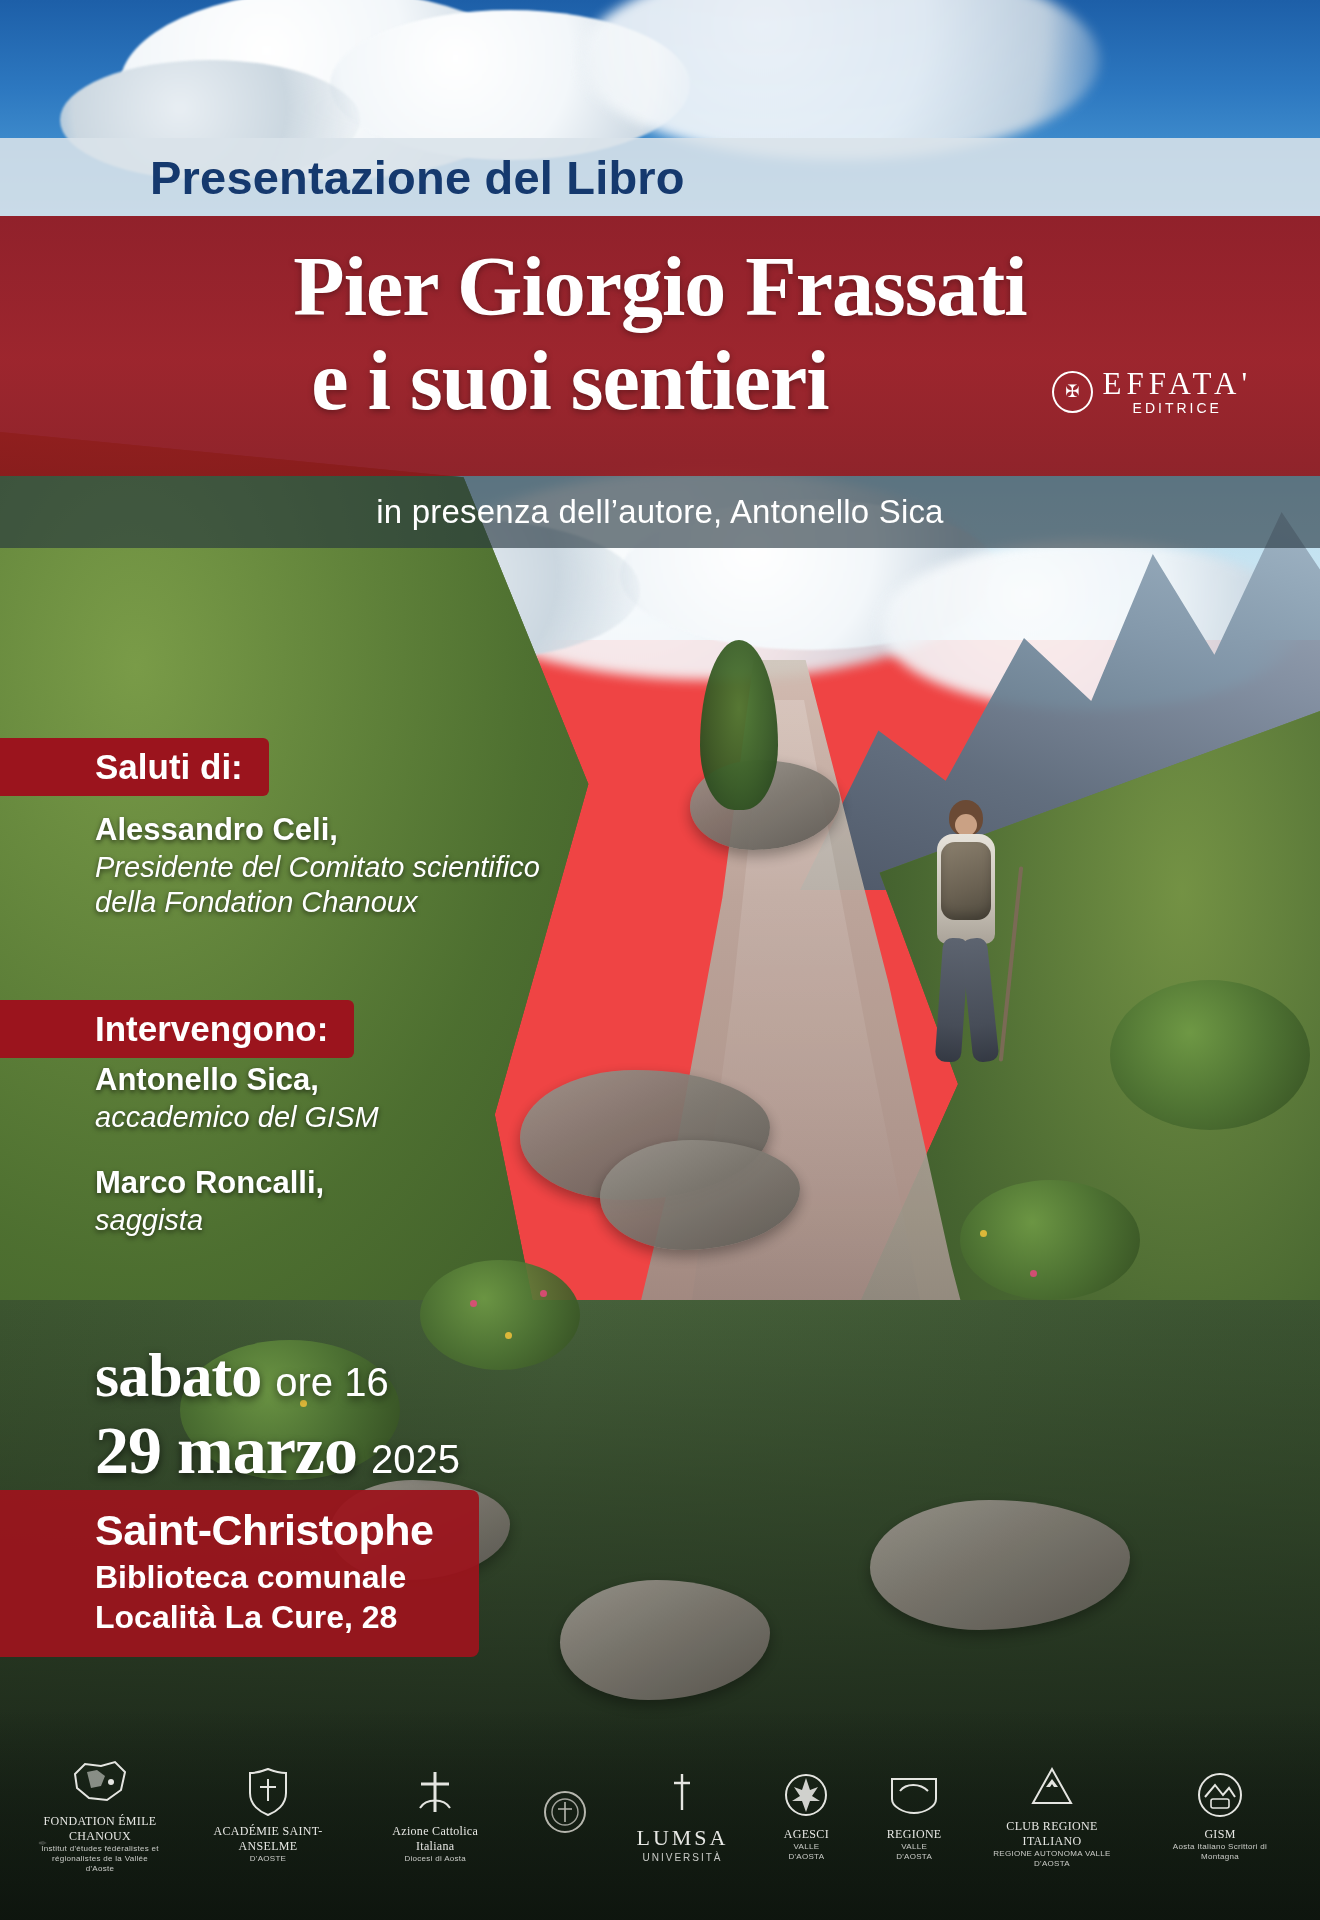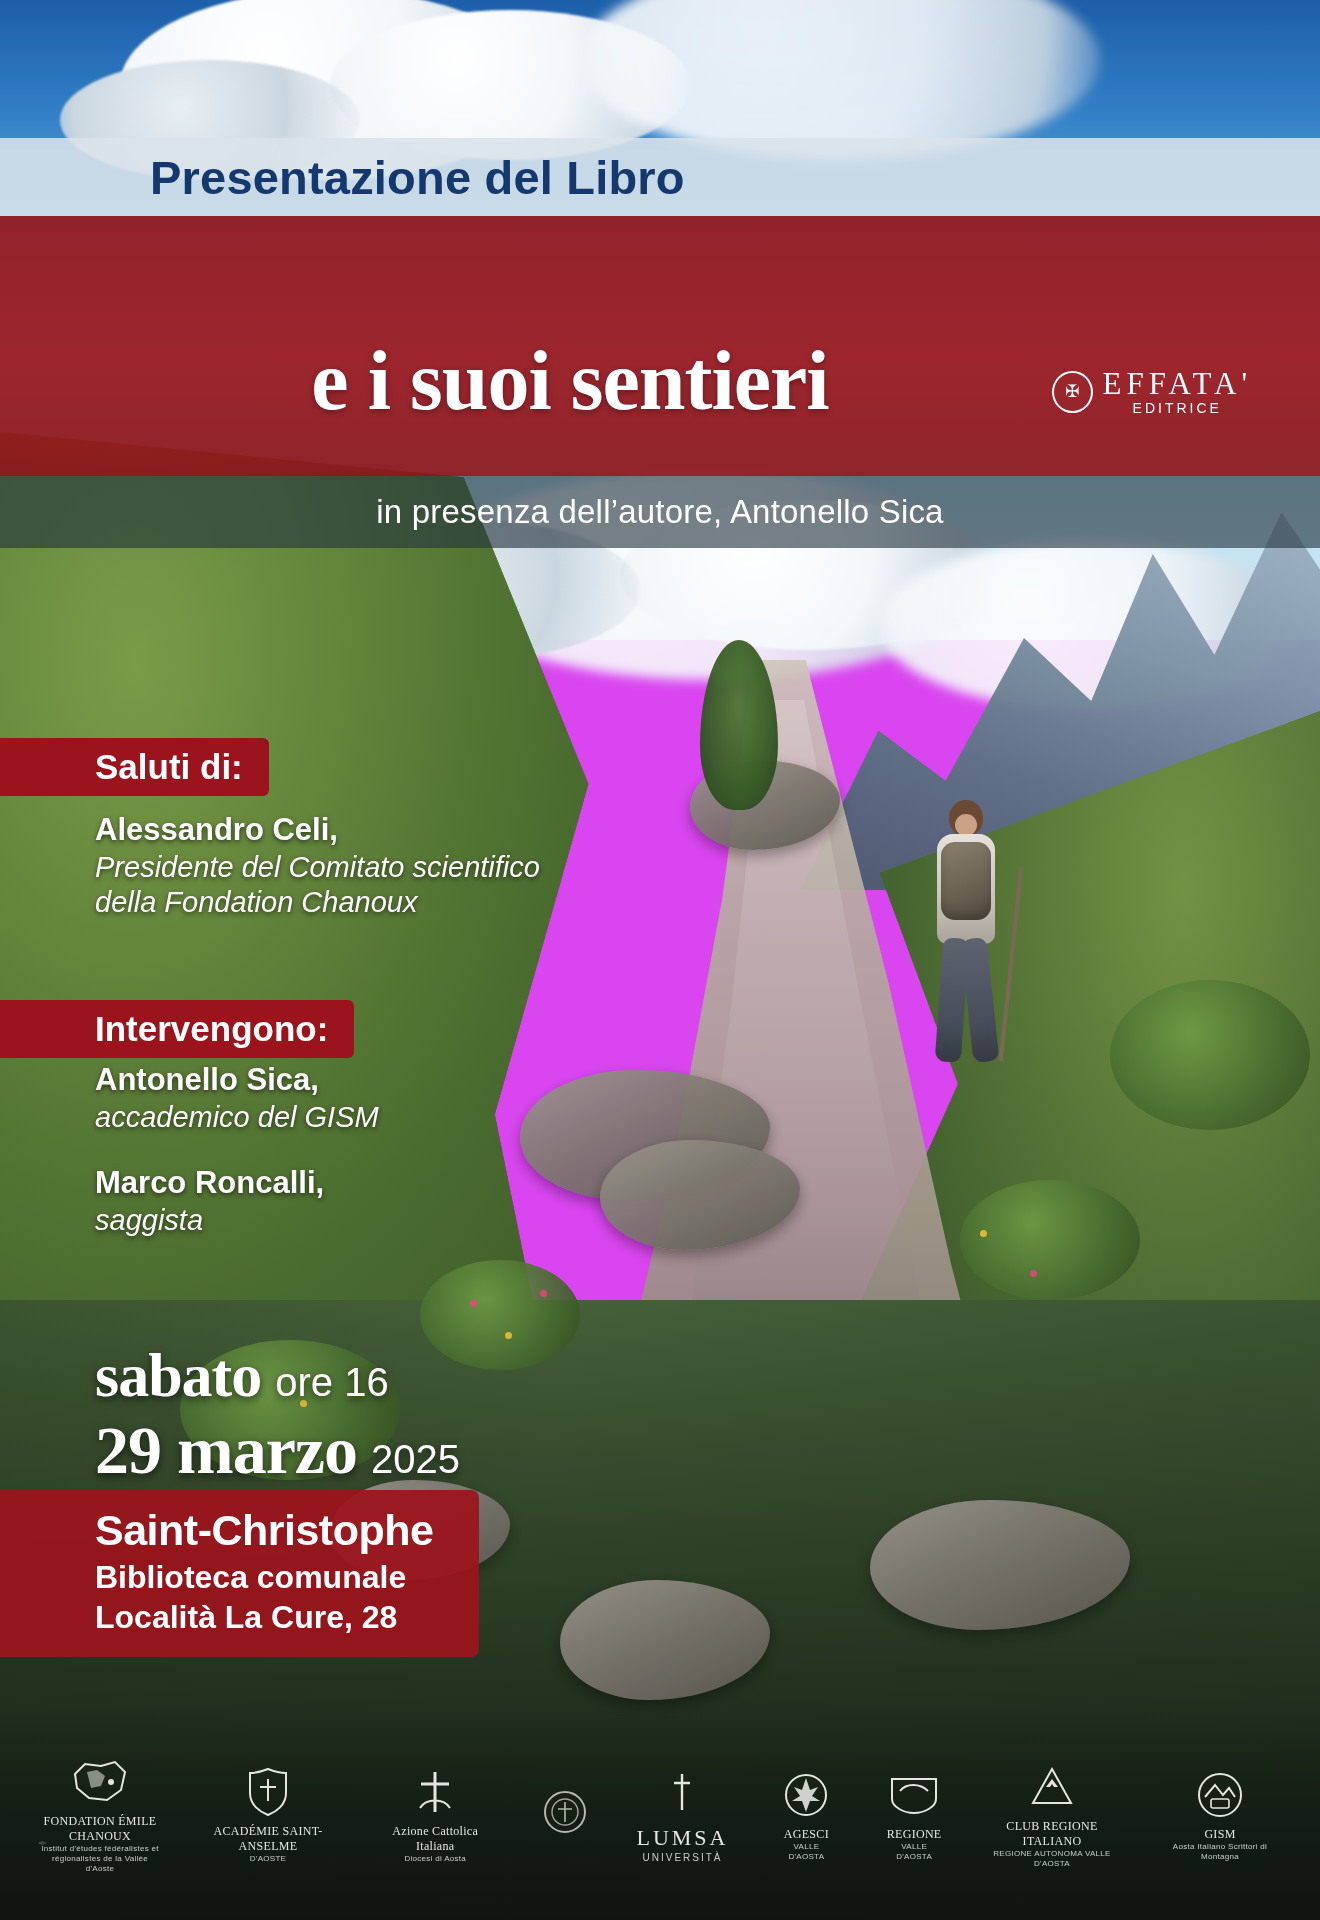--- a/index.html
+++ b/index.html
@@ -9,21 +9,21 @@
   }
   body {
     font-family: "Liberation Sans", sans-serif;
   }
 
   .poster {
     position: relative;
     width: 1320px;
     height: 1920px;
     overflow: hidden;
-    background: #d946ef;
+    background: #ef4444;
   }
 
   
   .bg {
     position: absolute;
     inset: 0;
     overflow: hidden;
   }
   .sky {
     position: absolute;
@@ -413,20 +413,21 @@
       <div class="legR"></div>
       <div class="stick"></div>
     </div>
   </div>
 
   <div class="band-top">
     <div class="txt">Presentazione del Libro</div>
   </div>
 
   <div class="band-title"></div>
+  <div class="title-1">Pier Giorgio Frassati</div>
   <div class="title-2">e i suoi sentieri</div>
 
   <div class="effata">
     <div class="seal">✠</div>
     <div class="wordmark">
       <div class="word">EFFATA'</div>
       <div class="sub">EDITRICE</div>
     </div>
   </div>
 

